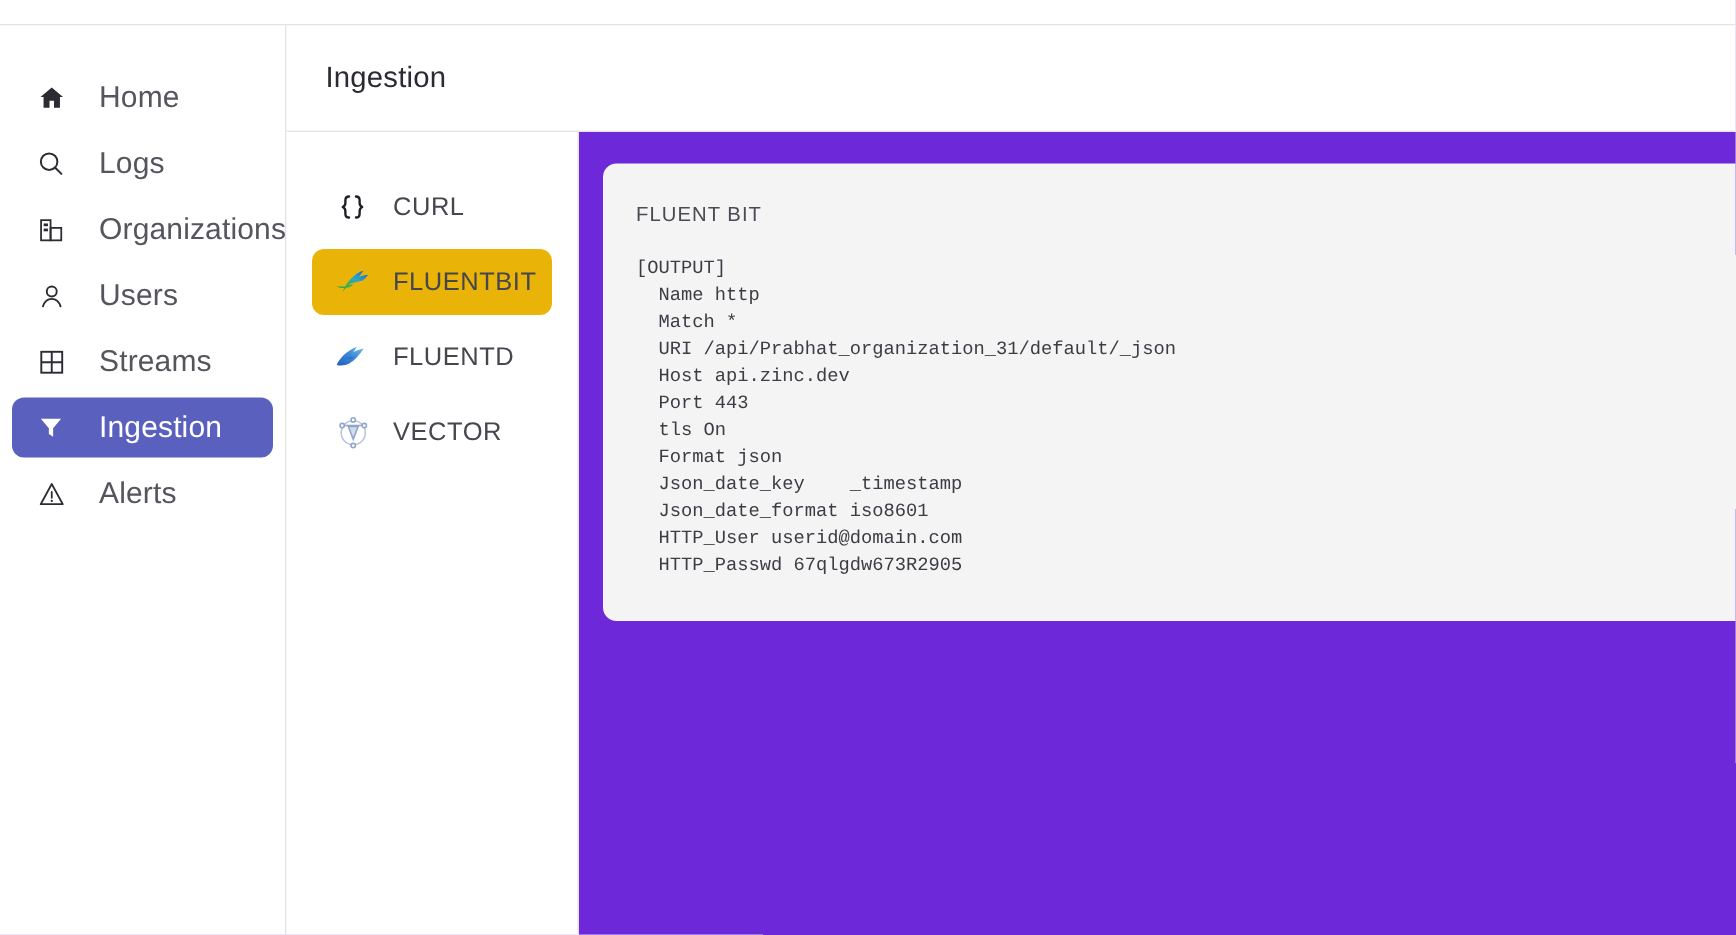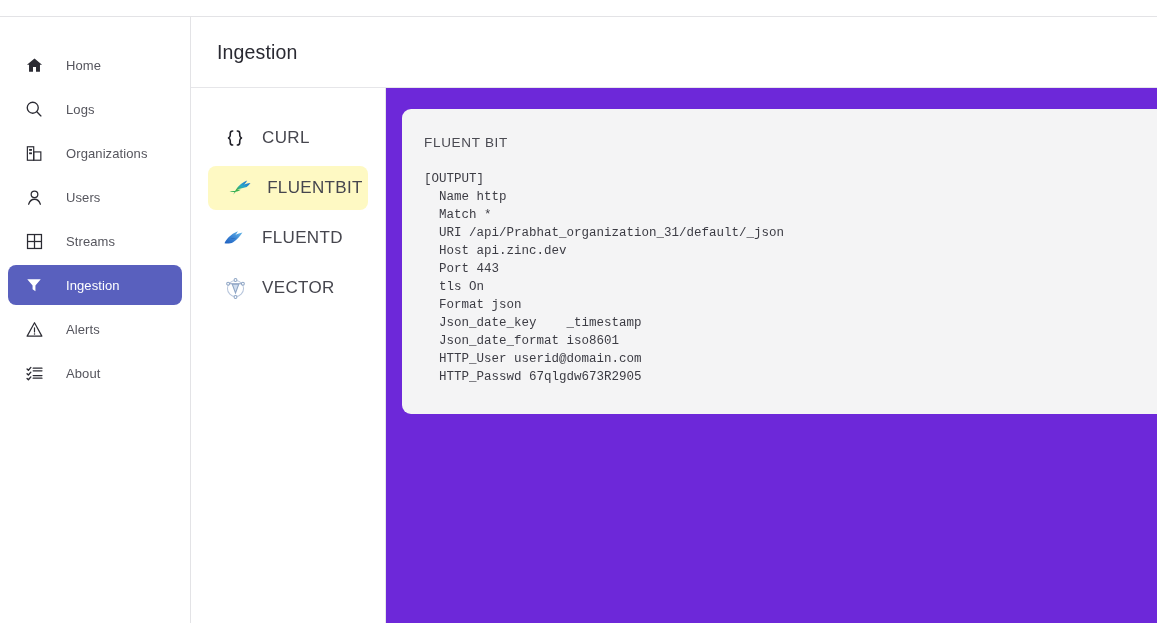--- a/index.html
+++ b/index.html
@@ -36,21 +36,21 @@
     color: #5b5b63;
   }
   .nav-item .ico {
     width: 24px; height: 24px;
     display: flex; align-items: center; justify-content: center;
     flex: 0 0 24px;
     color: #2b2b33;
   }
   .nav-item .lbl {
     margin-left: 20px;
-    font-size: 13px;
+    font-size: 20px;
     letter-spacing: .1px;
     color: #55555d;
     white-space: nowrap;
   }
   .nav-item.active { background: #5960be; }
   .nav-item.active .ico { color: #ffffff; }
   .nav-item.active .lbl { color: #ffffff; }
 
   
   #page-header {
@@ -77,21 +77,21 @@
     padding-top: 22px;
   }
   .tab-item {
     display: flex; align-items: center;
     height: 44px;
     margin: 6px 17px;
     padding-left: 14px;
     border-radius: 8px;
     cursor: pointer;
   }
-  .tab-item.active { background: #fef9c3; justify-content: center; }
+  .tab-item.active { background: #eab308; }
   .tab-item .t-ico {
     width: 26px; height: 26px;
     flex: 0 0 26px;
     display: flex; align-items: center; justify-content: center;
   }
   .tab-item .t-lbl {
     margin-left: 14px;
     font-size: 17px;
     color: #46464e;
     letter-spacing: .35px;
@@ -199,34 +199,20 @@
     <span class="ico">
       <svg width="19" height="19" viewBox="0 0 24 24" fill="none" stroke="currentColor" stroke-width="1.5" stroke-linejoin="round">
           <path d="M12 3.4 21.3 20.4H2.7L12 3.4z"></path>
           <line x1="12" y1="10" x2="12" y2="15" stroke-linecap="round"></line>
           <circle cx="12" cy="17.6" r=".95" fill="currentColor" stroke="none"></circle>
         </svg>
     </span>
     <span class="lbl">Alerts</span>
   </div>
 
-  <div class="nav-item">
-    <span class="ico">
-      <svg width="19" height="19" viewBox="0 0 24 24" fill="none" stroke="currentColor" stroke-width="1.7" stroke-linecap="round" stroke-linejoin="round">
-        <polyline points="2.6,6.2 4.3,7.9 7.4,4.3"></polyline>
-        <polyline points="2.6,12.2 4.3,13.9 7.4,10.3"></polyline>
-        <polyline points="2.6,18.2 4.3,19.9 7.4,16.3"></polyline>
-        <line x1="10.4" y1="5.3" x2="21.4" y2="5.3"></line>
-        <line x1="10.4" y1="8.6" x2="21.4" y2="8.6"></line>
-        <line x1="10.4" y1="14.6" x2="21.4" y2="14.6"></line>
-        <line x1="10.4" y1="17.9" x2="21.4" y2="17.9"></line>
-      </svg>
-    </span>
-    <span class="lbl">About</span>
-  </div>
 
 </nav>
 
 <header id="page-header">
   <h1 id="page-title">Ingestion</h1>
 </header>
 
 <aside id="tab-rail">
 
   <div class="tab-item">

